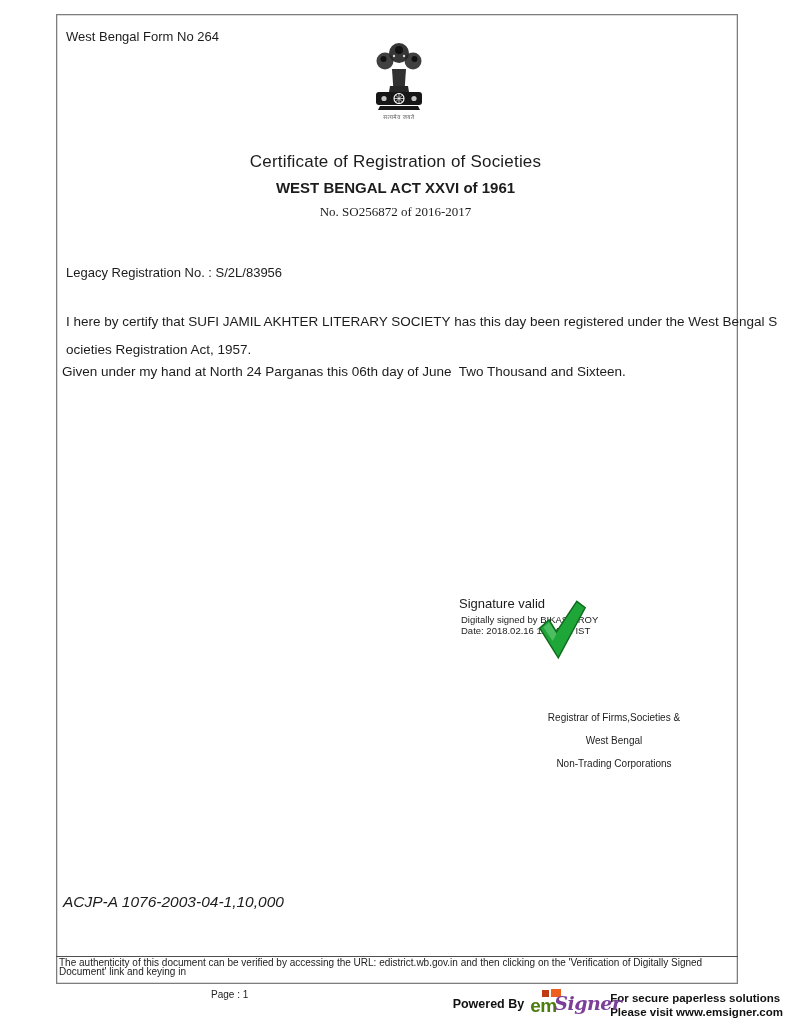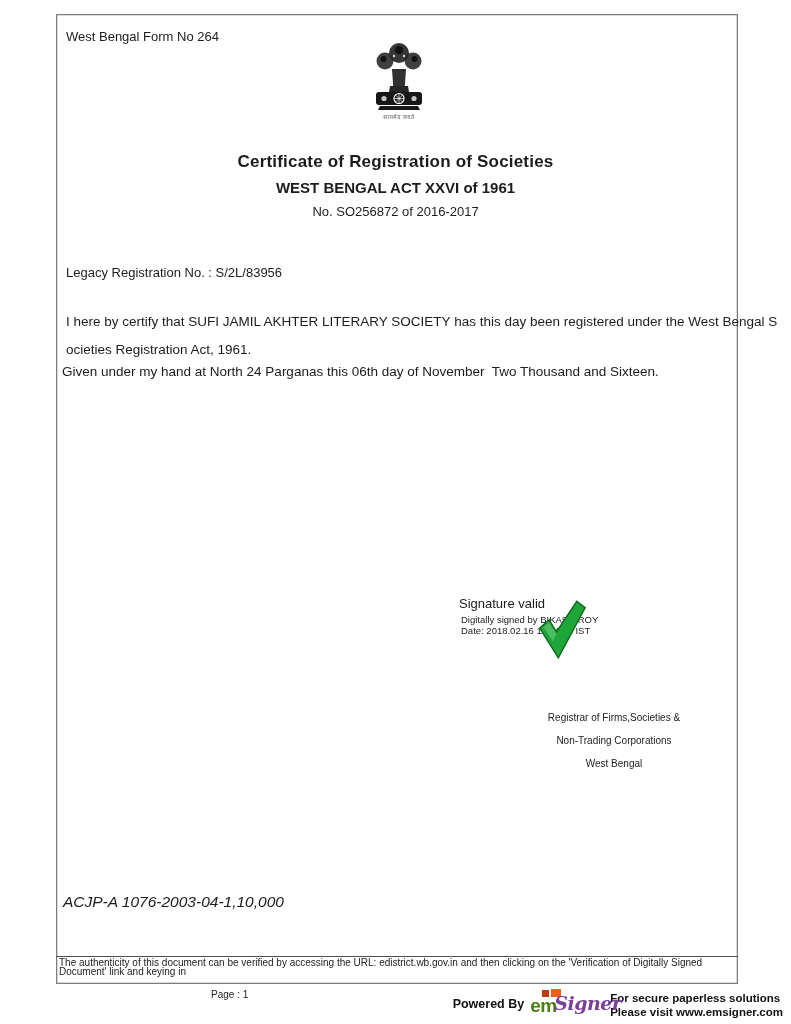--- a/index.html
+++ b/index.html
@@ -12,23 +12,23 @@
   .doc-border {
     position:absolute; left:56px; top:14px; width:682px; height:970px;
     border:1px solid #7d7d7d;
     box-shadow:inset 0 0 0 0.5px #b5b5b5;
   }
   .form-no { position:absolute; left:66px; top:29px; font-size:13px; }
   .emblem-wrap { position:absolute; left:367px; top:40px; width:64px; text-align:center; }
   .emblem-wrap svg { display:block; margin:0 auto; }
   .emblem-motto { font-size:5.5px; color:#555; line-height:6px; letter-spacing:0.5px; overflow:hidden; white-space:nowrap; }
   .heading { position:absolute; left:0; top:152px; width:791px; text-align:center; }
-  .title { font-size:17px; font-weight:bold; letter-spacing:0.2px; }
+  .title { font-size:17px; font-weight:normal; letter-spacing:0.2px; }
   .subtitle { font-size:15px; font-weight:bold; margin-top:7px; }
-  .reg-no { font-size:13px; margin-top:8px; }
+  .reg-no { font-size:13px; margin-top:8px;font-family:Liberation Serif, serif; }
   .legacy { position:absolute; left:66px; top:265px; font-size:13px; }
   .certify { position:absolute; left:66px; top:308px; width:680px; font-size:13.5px; line-height:28px; white-space:nowrap; }
   .given { position:absolute; left:62px; top:364px; font-size:13.5px; white-space:pre; }
   .sig-valid { position:absolute; left:459px; top:596px; font-size:13px; }
   .sig-by   { position:absolute; left:461px; top:614px; font-size:9.5px; line-height:11px; white-space:pre; }
   .sig-date { position:absolute; left:461px; top:625px; font-size:9.5px; line-height:11px; white-space:pre; }
   .sig-check { position:absolute; left:537px; top:598px; width:50px; height:64px; z-index:3; }
   .registrar { position:absolute; left:514px; top:706px; width:200px; text-align:center; font-size:10px; line-height:23px; }
   .print-code { position:absolute; left:63px; top:893px; font-size:15.5px;font-style:italic; }
   .footer-box {
@@ -86,40 +86,40 @@
   <div class="heading">
     <div class="title">Certificate of Registration of Societies</div>
     <div class="subtitle">WEST BENGAL ACT XXVI of 1961</div>
     <div class="reg-no">No. SO256872 of 2016-2017</div>
   </div>
 
   <div class="legacy">Legacy Registration No. : S/2L/83956</div>
 
   <div class="certify">
     <div>I here by certify that SUFI JAMIL AKHTER LITERARY SOCIETY has this day been registered under the West Bengal S</div>
-    <div>ocieties Registration Act, 1961.</div>
+    <div>ocieties Registration Act, 1957.</div>
   </div>
 
-  <div class="given">Given under my hand at North 24 Parganas this 06th day of November  Two Thousand and Sixteen.</div>
+  <div class="given">Given under my hand at North 24 Parganas this 06th day of June  Two Thousand and Sixteen.</div>
 
   <div class="sig-valid">Signature valid</div>
   <div class="sig-by">Digitally signed by BIKASH ROY</div>
   <div class="sig-date">Date: 2018.02.16 11:34:52 IST</div>
 
   <div class="sig-check">
     <svg width="50" height="64" viewBox="0 0 54 66">
       <polygon points="3,31 13,22 21,35 43,2 52,9 23,63" fill="#1fa638" stroke="#0e6b1e" stroke-width="1.6"></polygon>
       <polygon points="7,30 13,25 21,37 17,45" fill="#6fd284" opacity="0.55"></polygon>
     </svg>
   </div>
 
   <div class="registrar">
     <div>Registrar of Firms,Societies &amp;</div>
+    <div>West Bengal</div>
     <div>Non-Trading Corporations</div>
-    <div>West Bengal</div>
   </div>
 
   <div class="print-code">ACJP-A 1076-2003-04-1,10,000</div>
 
   <div class="footer-box">
     <div>The authenticity of this document can be verified by accessing the URL: edistrict.wb.gov.in and then clicking on the 'Verification of Digitally Signed Document' link and keying in</div>
     <div class="footer-page">Page : 1</div>
   </div>
 
   <div class="powered">

